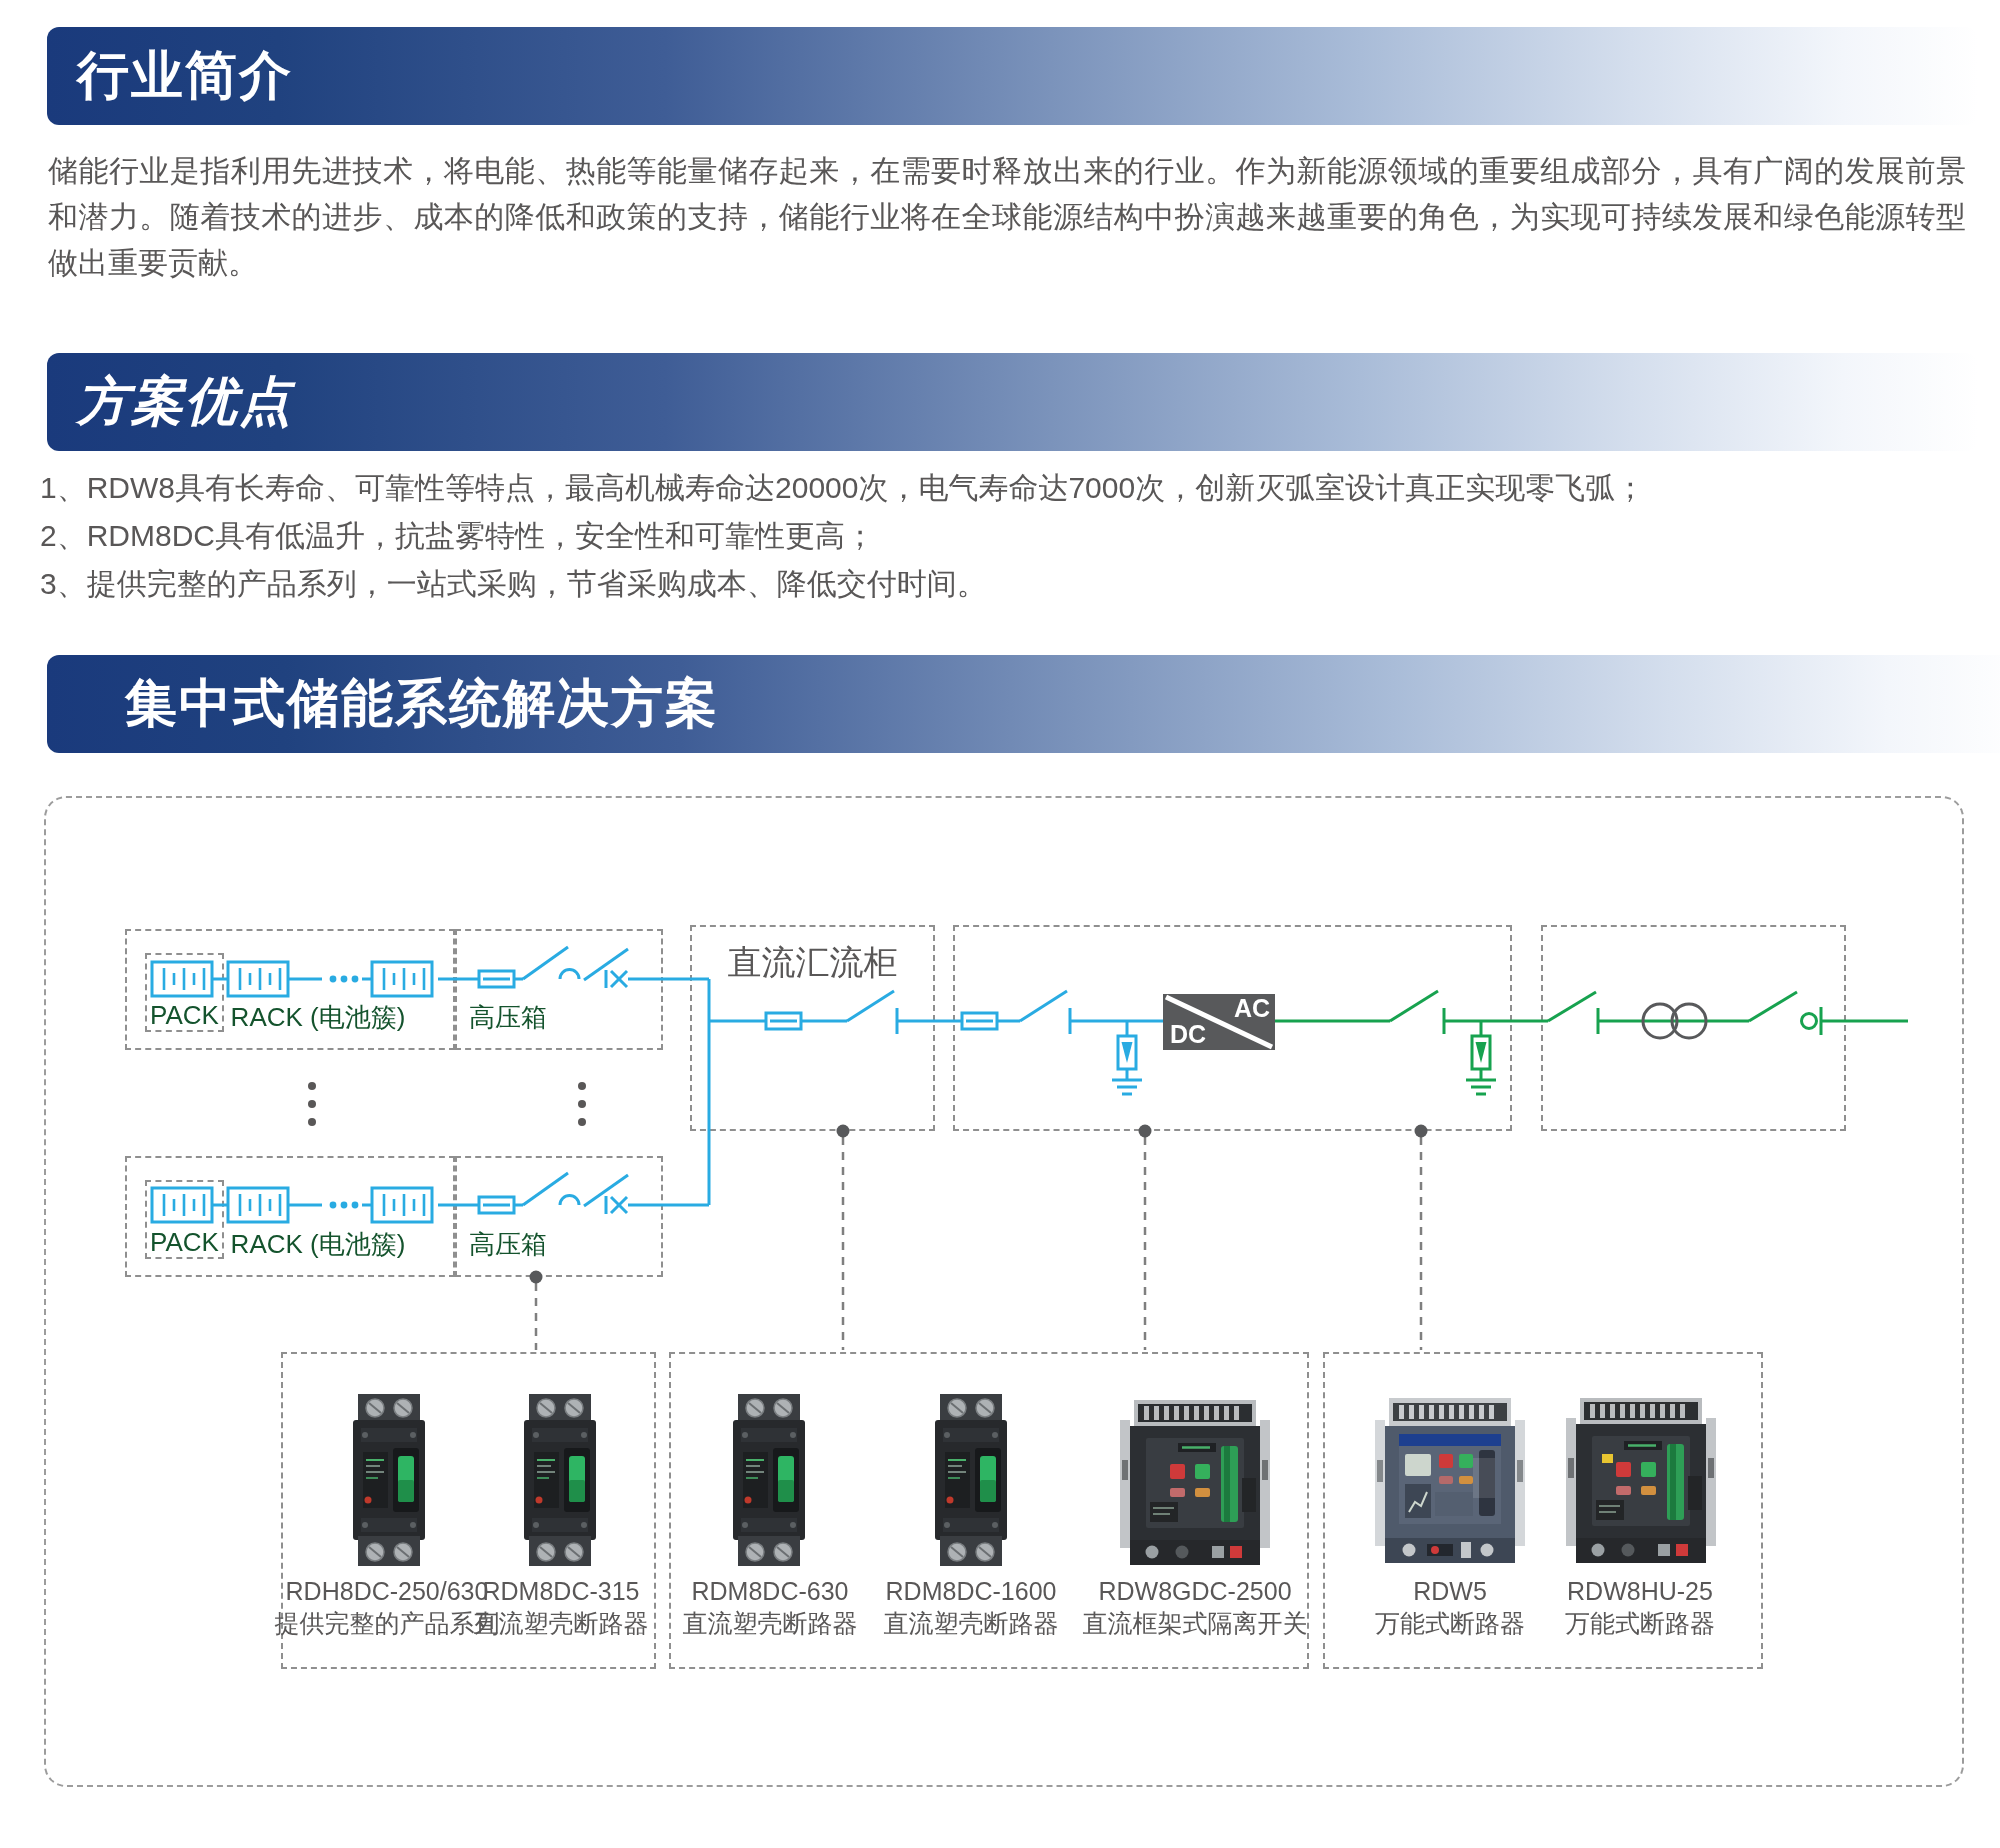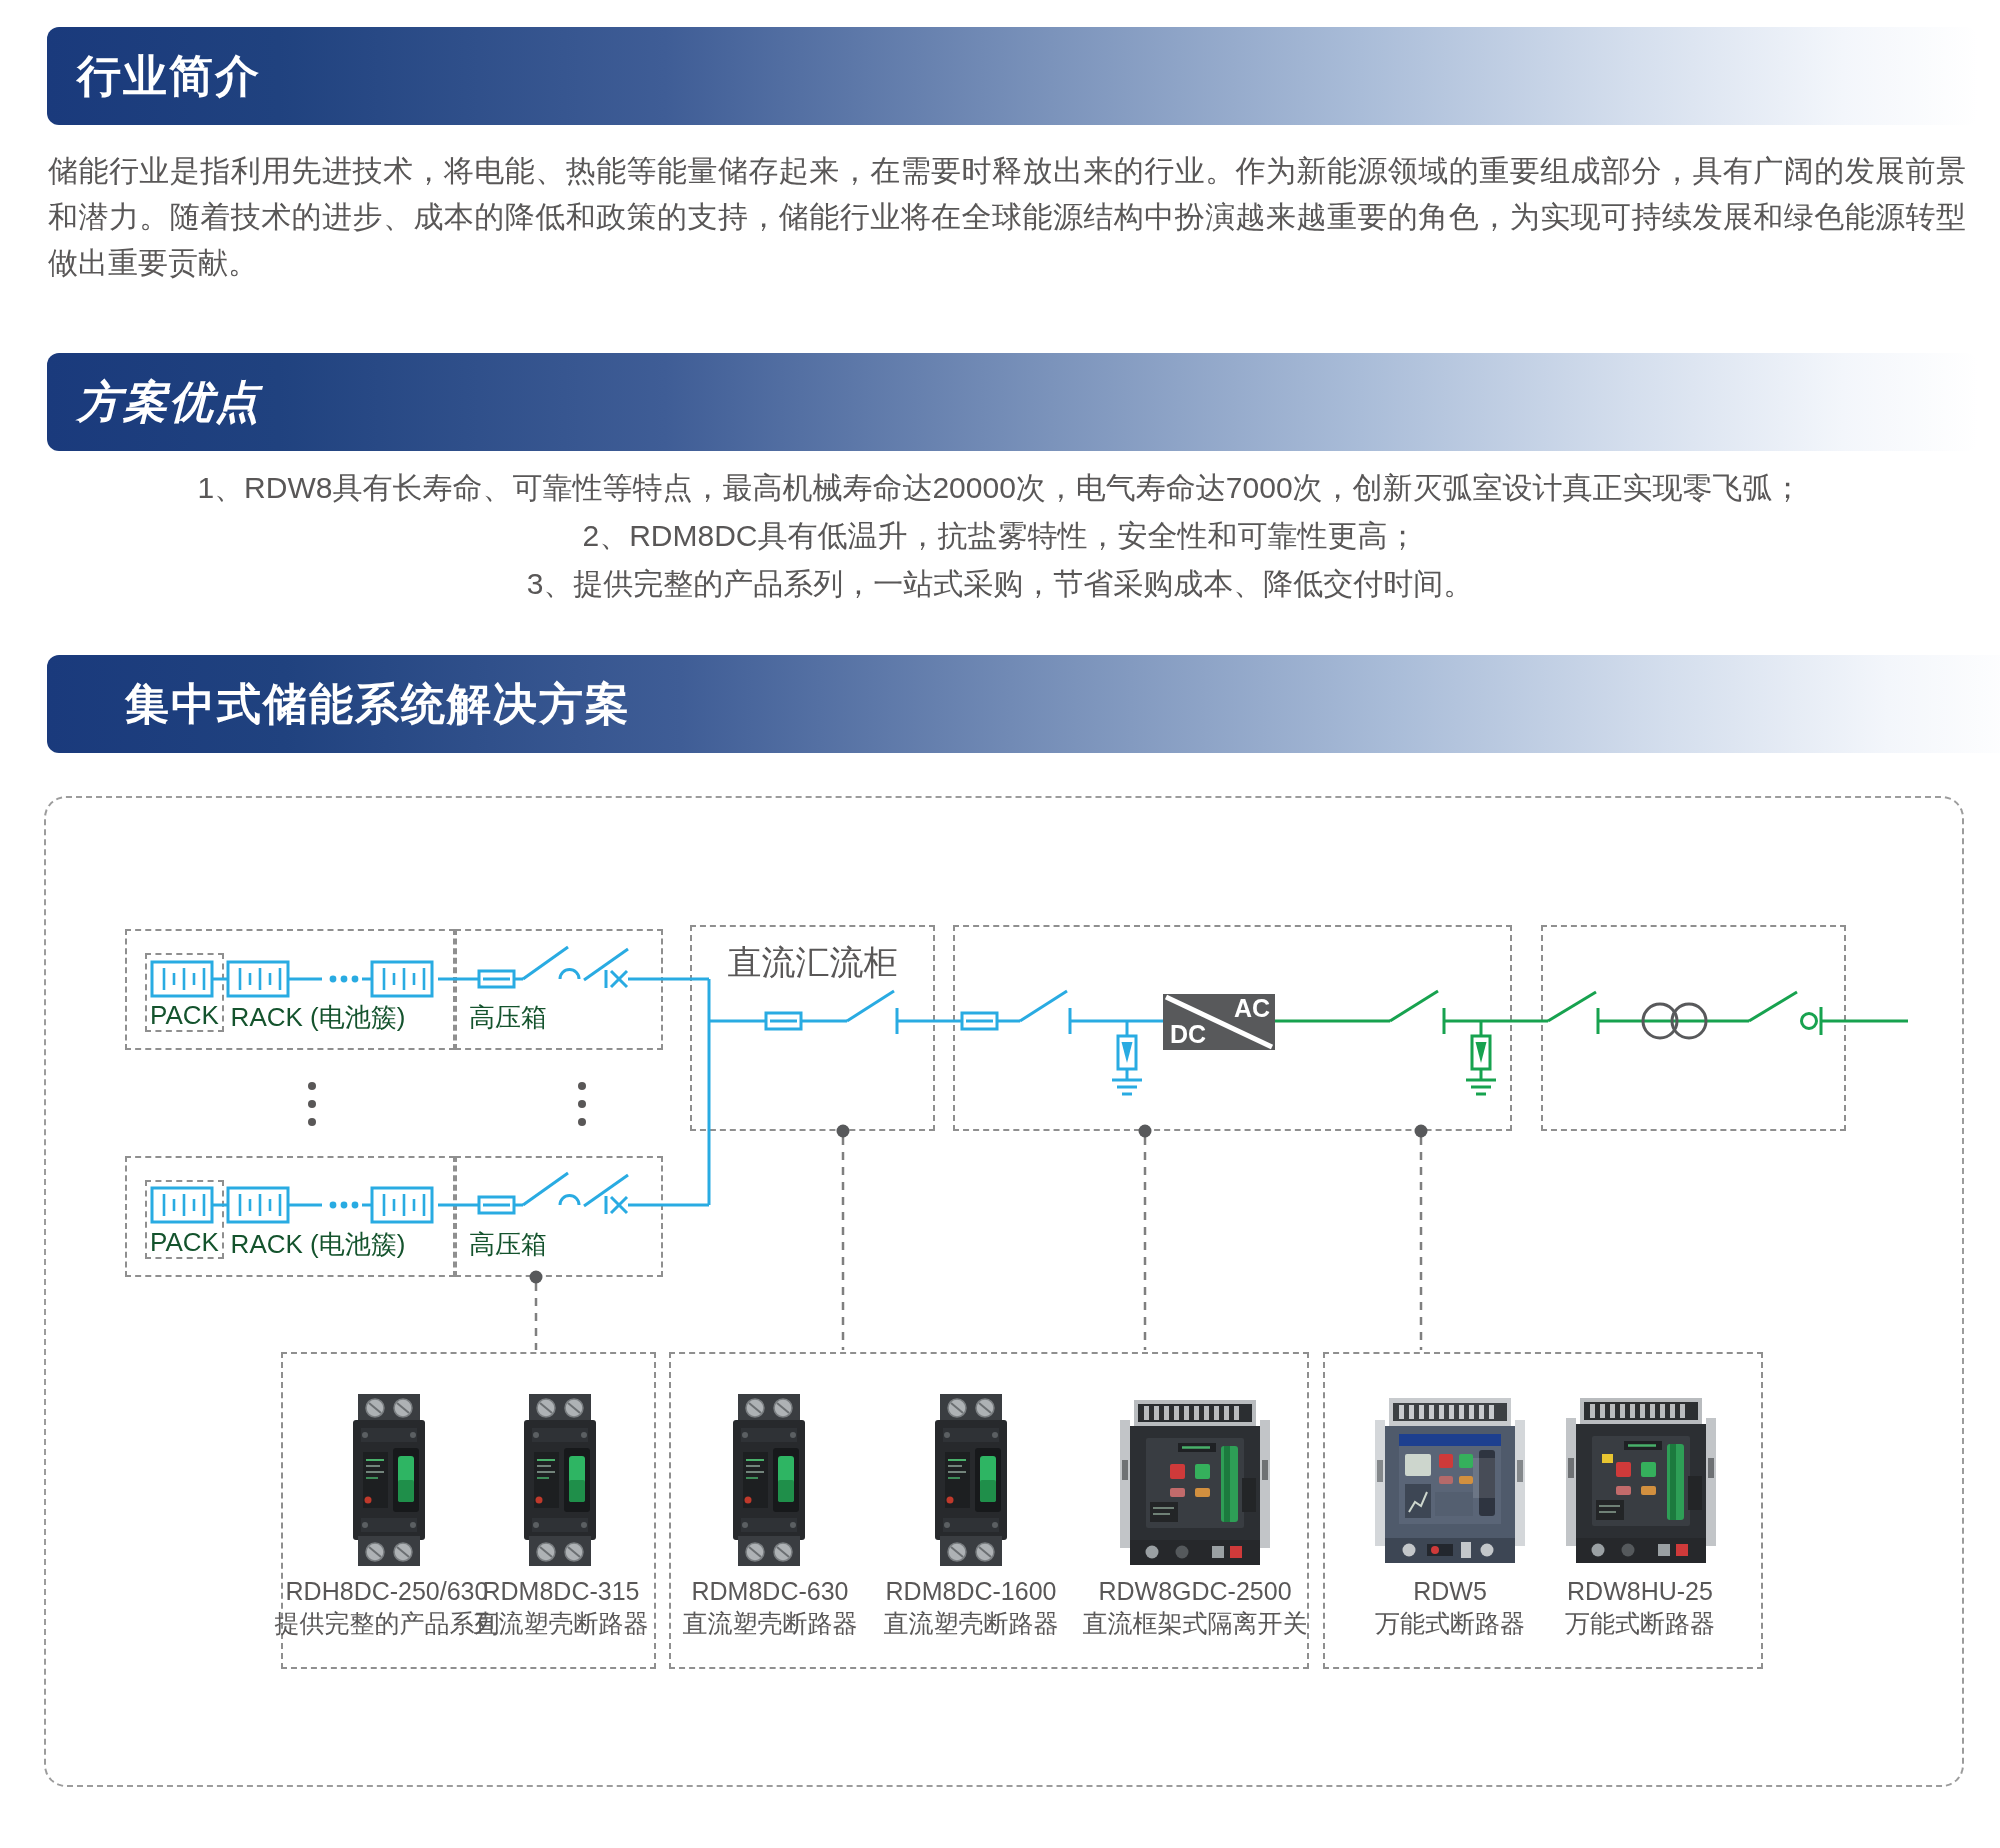--- a/index.html
+++ b/index.html
@@ -5,28 +5,28 @@
   html,body{margin:0;padding:0;background:#ffffff;}
   body{font-family:"Liberation Sans","DejaVu Sans",sans-serif;}
   #page{position:relative;width:2000px;height:1848px;background:#fff;overflow:hidden;}
 
   .banner{
     position:absolute;left:47px;width:1931px;height:98px;
     border-radius:12px;
     background:linear-gradient(90deg,#1a3a7c 0%,#20427f 12%,#3f5d96 32%,#7b93bb 52%,#a9bcd8 68%,#d4deed 82%,#f3f6fb 93%,#ffffff 100%);
     display:flex;align-items:center;
   }
-  .banner-title{color:#ffffff;font-size:44px;font-weight:bold;padding-left:30px;letter-spacing:2px;}
+  .banner-title{color:#ffffff;font-size:52px;font-weight:bold;padding-left:30px;letter-spacing:2px;}
 
   .body-text{
     position:absolute;left:40px;top:148px;width:1918px;
     color:#595757;font-size:30px;line-height:46px;text-align:justify;margin-left:8px;
   }
   .adv-list{position:absolute;left:40px;top:464px;width:1920px;color:#595757;font-size:30px;line-height:48px;}
-  .adv-item{white-space:nowrap;text-align:center;}
+  .adv-item{white-space:nowrap;}
 
   .dashed-box{position:absolute;border:2px dashed #8f8f8f;box-sizing:border-box;}
   .outer-container{position:absolute;left:44px;top:796px;width:1920px;height:991px;
     border:2px dashed #9c9c9c;border-radius:22px;box-sizing:border-box;}
 
   .diagram-label{position:absolute;color:#14532d;font-size:26px;text-align:center;white-space:nowrap;}
   .cab-label{position:absolute;color:#595757;font-size:34px;text-align:center;}
 
   .product-label{position:absolute;transform:translateX(-50%);text-align:center;color:#595757;
     font-size:25px;line-height:32px;white-space:nowrap;}

